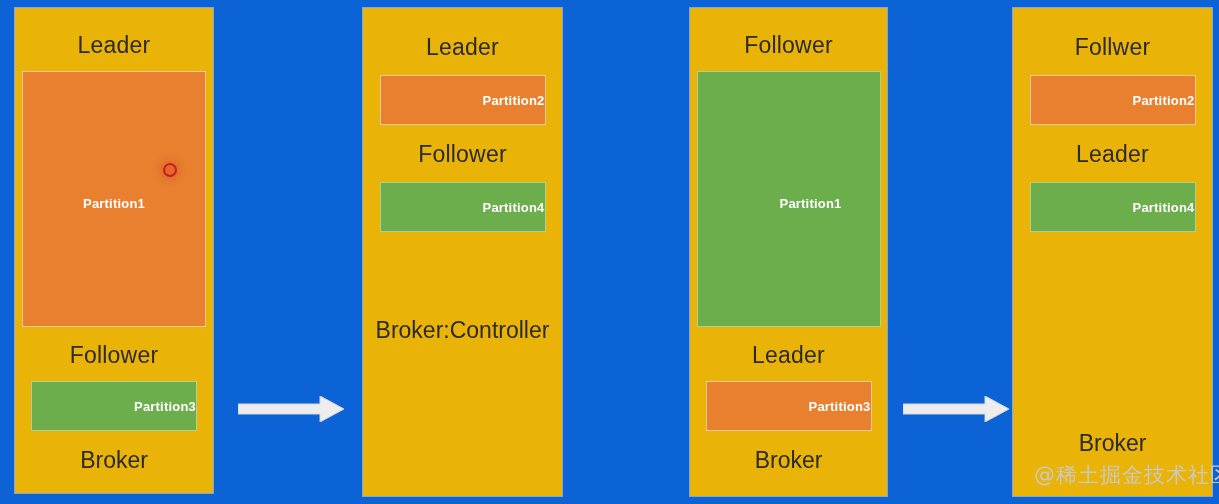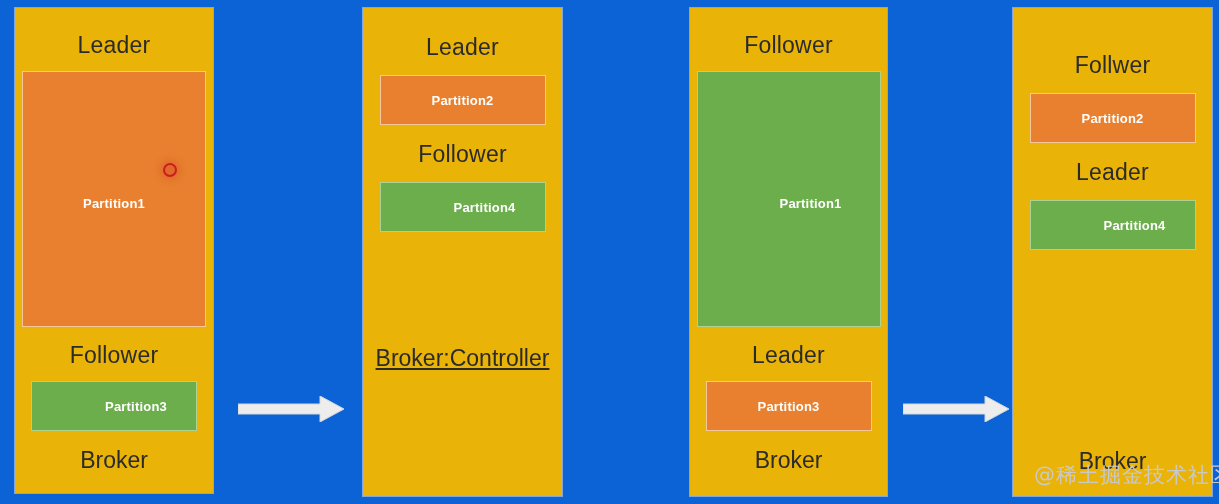--- a/index.html
+++ b/index.html
@@ -62,21 +62,21 @@
     background: #E8802F;
     border: 1px solid #F5C79B;
   }
   .partition.green {
     background: #6CAE4C;
     border: 1px solid #AED290;
     padding-left: 44px;
   }
   .partition.tall { width: 184px; height: 256px; }
   .partition.tall .plabel { position: absolute; top: 124px; }
-  .partition.short { width: 166px; height: 50px; }
+  .partition.short { width: 166px; height: 50px; justify-content: flex-end; }
 
   
   .panel-footer {
     font-size: 23px;
     color: #2B2B2B;
     text-align: center;
     width: 100%;
     line-height: 1;
     position: relative;
   }
@@ -136,37 +136,37 @@
 
   <div class="panel panel-2">
     <div class="role-label" style="margin-top:28px;">Leader</div>
     <div class="partition orange short" style="margin-top:16px;">
       <span class="plabel">Partition2</span>
     </div>
     <div class="role-label" style="margin-top:18px;">Follower</div>
     <div class="partition green short" style="margin-top:16px;">
       <span class="plabel">Partition4</span>
     </div>
-    <div class="panel-footer" style="margin-top:115px;text-decoration:underline;">Broker:Controller</div>
+    <div class="panel-footer" style="margin-top:87px;">Broker:Controller</div>
   </div>
 
   <div class="panel panel-3">
     <div class="role-label" style="margin-top:26px;">Follower</div>
     <div class="partition green tall" style="margin-top:14px;">
       <span class="plabel">Partition1</span>
     </div>
     <div class="role-label" style="margin-top:17px;">Leader</div>
     <div class="partition orange short" style="margin-top:14px;">
       <span class="plabel">Partition3</span>
     </div>
     <div class="panel-footer" style="margin-top:18px;">Broker</div>
   </div>
 
   <div class="panel panel-4">
-    <div class="role-label" style="margin-top:46px;">Follwer</div>
+    <div class="role-label" style="margin-top:28px;">Follwer</div>
     <div class="partition orange short" style="margin-top:16px;">
       <span class="plabel">Partition2</span>
     </div>
     <div class="role-label" style="margin-top:18px;">Leader</div>
     <div class="partition green short" style="margin-top:16px;">
       <span class="plabel">Partition4</span>
     </div>
     <div class="panel-footer" style="margin-top:200px;">Broker</div>
   </div>
 

